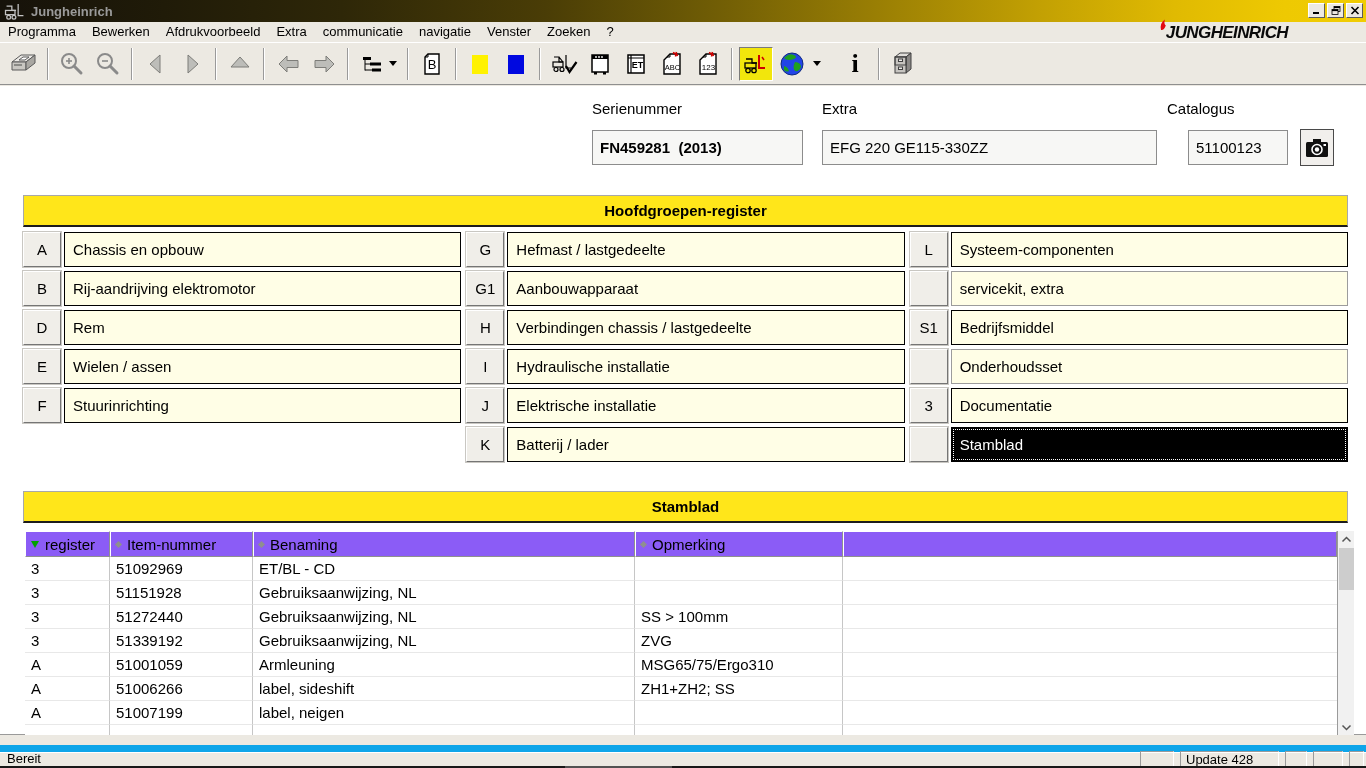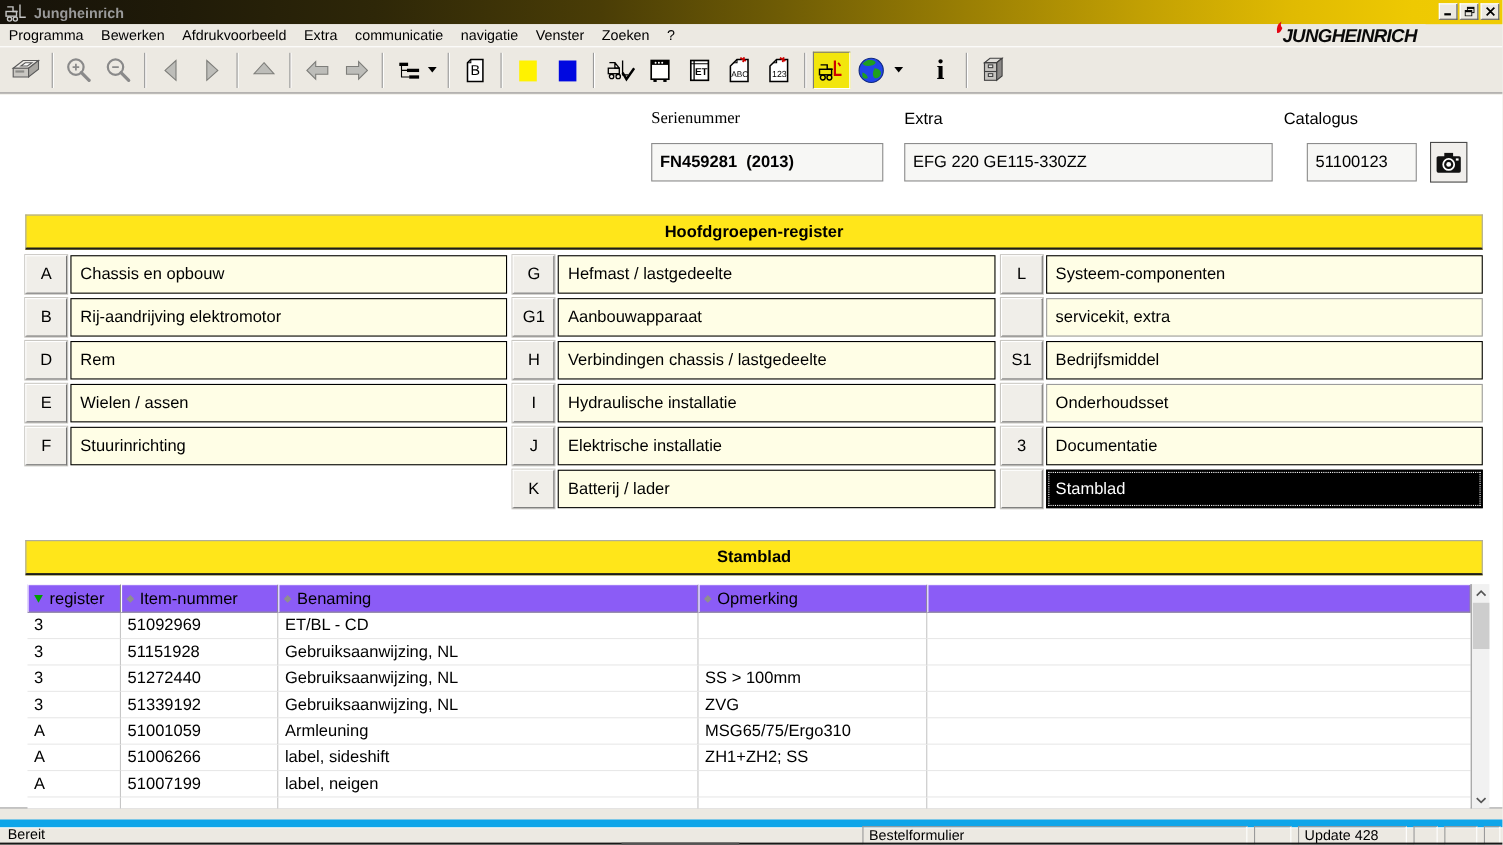--- a/index.html
+++ b/index.html
@@ -296,21 +296,21 @@
         <rect x="6" y="7" width="11" height="16" fill="#c6c4c0" stroke="#404040"></rect>
         <rect x="6" y="7" width="11" height="8" fill="none" stroke="#404040"></rect>
         <rect x="9.5" y="9" width="4" height="2.5" fill="#ecebe8" stroke="#404040"></rect>
         <rect x="9.5" y="17" width="4" height="2.5" fill="#ecebe8" stroke="#404040"></rect>
       </svg>
     </button>
   </div>
 
   <div class="content">
 
-    <span class="fld-label" style="left:592px;font-family:Liberation Serif, serif;">Serienummer</span>
+    <span class="fld-label" style="left:592px;">Serienummer</span>
     <span class="fld-label" style="left:822px;">Extra</span>
     <span class="fld-label" style="left:1167px;">Catalogus</span>
 
     <input class="fld-box" style="left: 592px; width: 211px; font-weight: bold;" readonly="" value="FN459281  (2013)">
     <input class="fld-box" style="left: 822px; width: 335px;" readonly="" value="EFG 220 GE115-330ZZ">
     <input class="fld-box" style="left: 1188px; width: 100px;" readonly="" value="51100123">
 
     <button class="camera-btn">
       <svg width="24" height="22" viewBox="0 0 24 22">
         <rect x="1" y="5" width="22" height="15" rx="1.5" fill="#111"></rect>
@@ -494,21 +494,20 @@
       <div class="sb-btn sb-dn">
         <svg width="11" height="7" viewBox="0 0 11 7">
             <path d="M1.5,1.5 L5.5,5.5 L9.5,1.5" fill="none" stroke="#555" stroke-width="1.5"></path>
           </svg>
       </div>
     </div>
   </div>
 
   <div class="statusbar">
     <div class="panel plain" style="flex:1;">Bereit</div>
-    <div class="panel" style="width:350px;">Bestelformulier</div>
     <div class="panel" style="width:34px;"></div>
     <div class="panel" style="width:99px;">Update 428</div>
     <div class="panel" style="width:22px;"></div>
     <div class="panel" style="width:30px;"></div>
     <div class="panel" style="width:15px;"></div>
   </div>
 
   <div class="bottom-strip">
       <div class="strip-seg"></div>
     </div>

